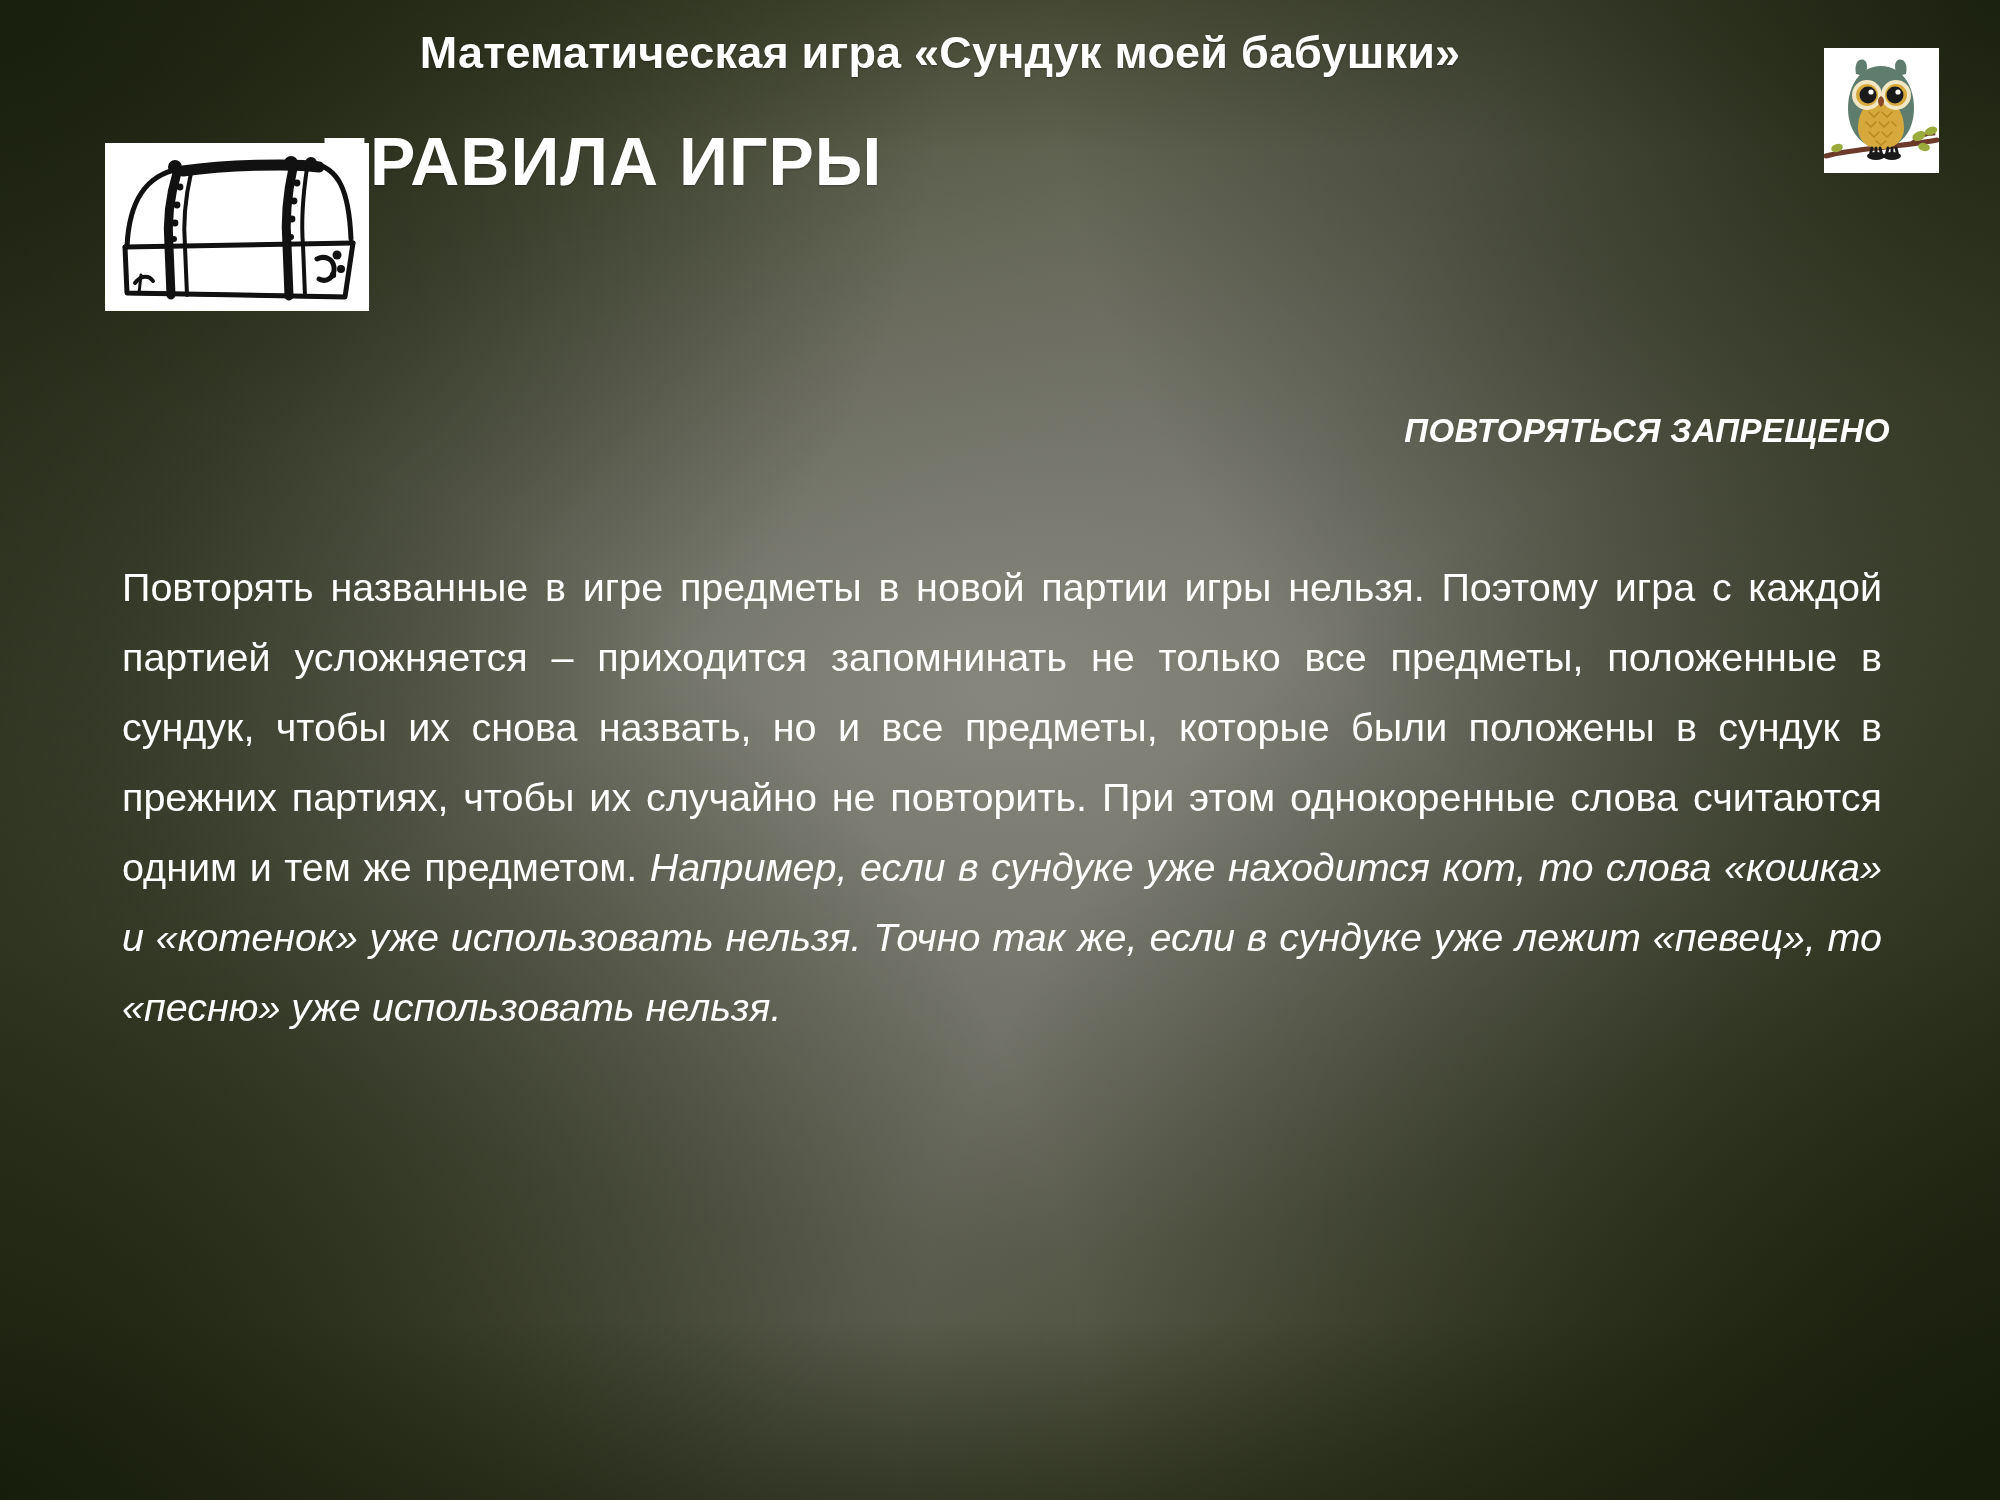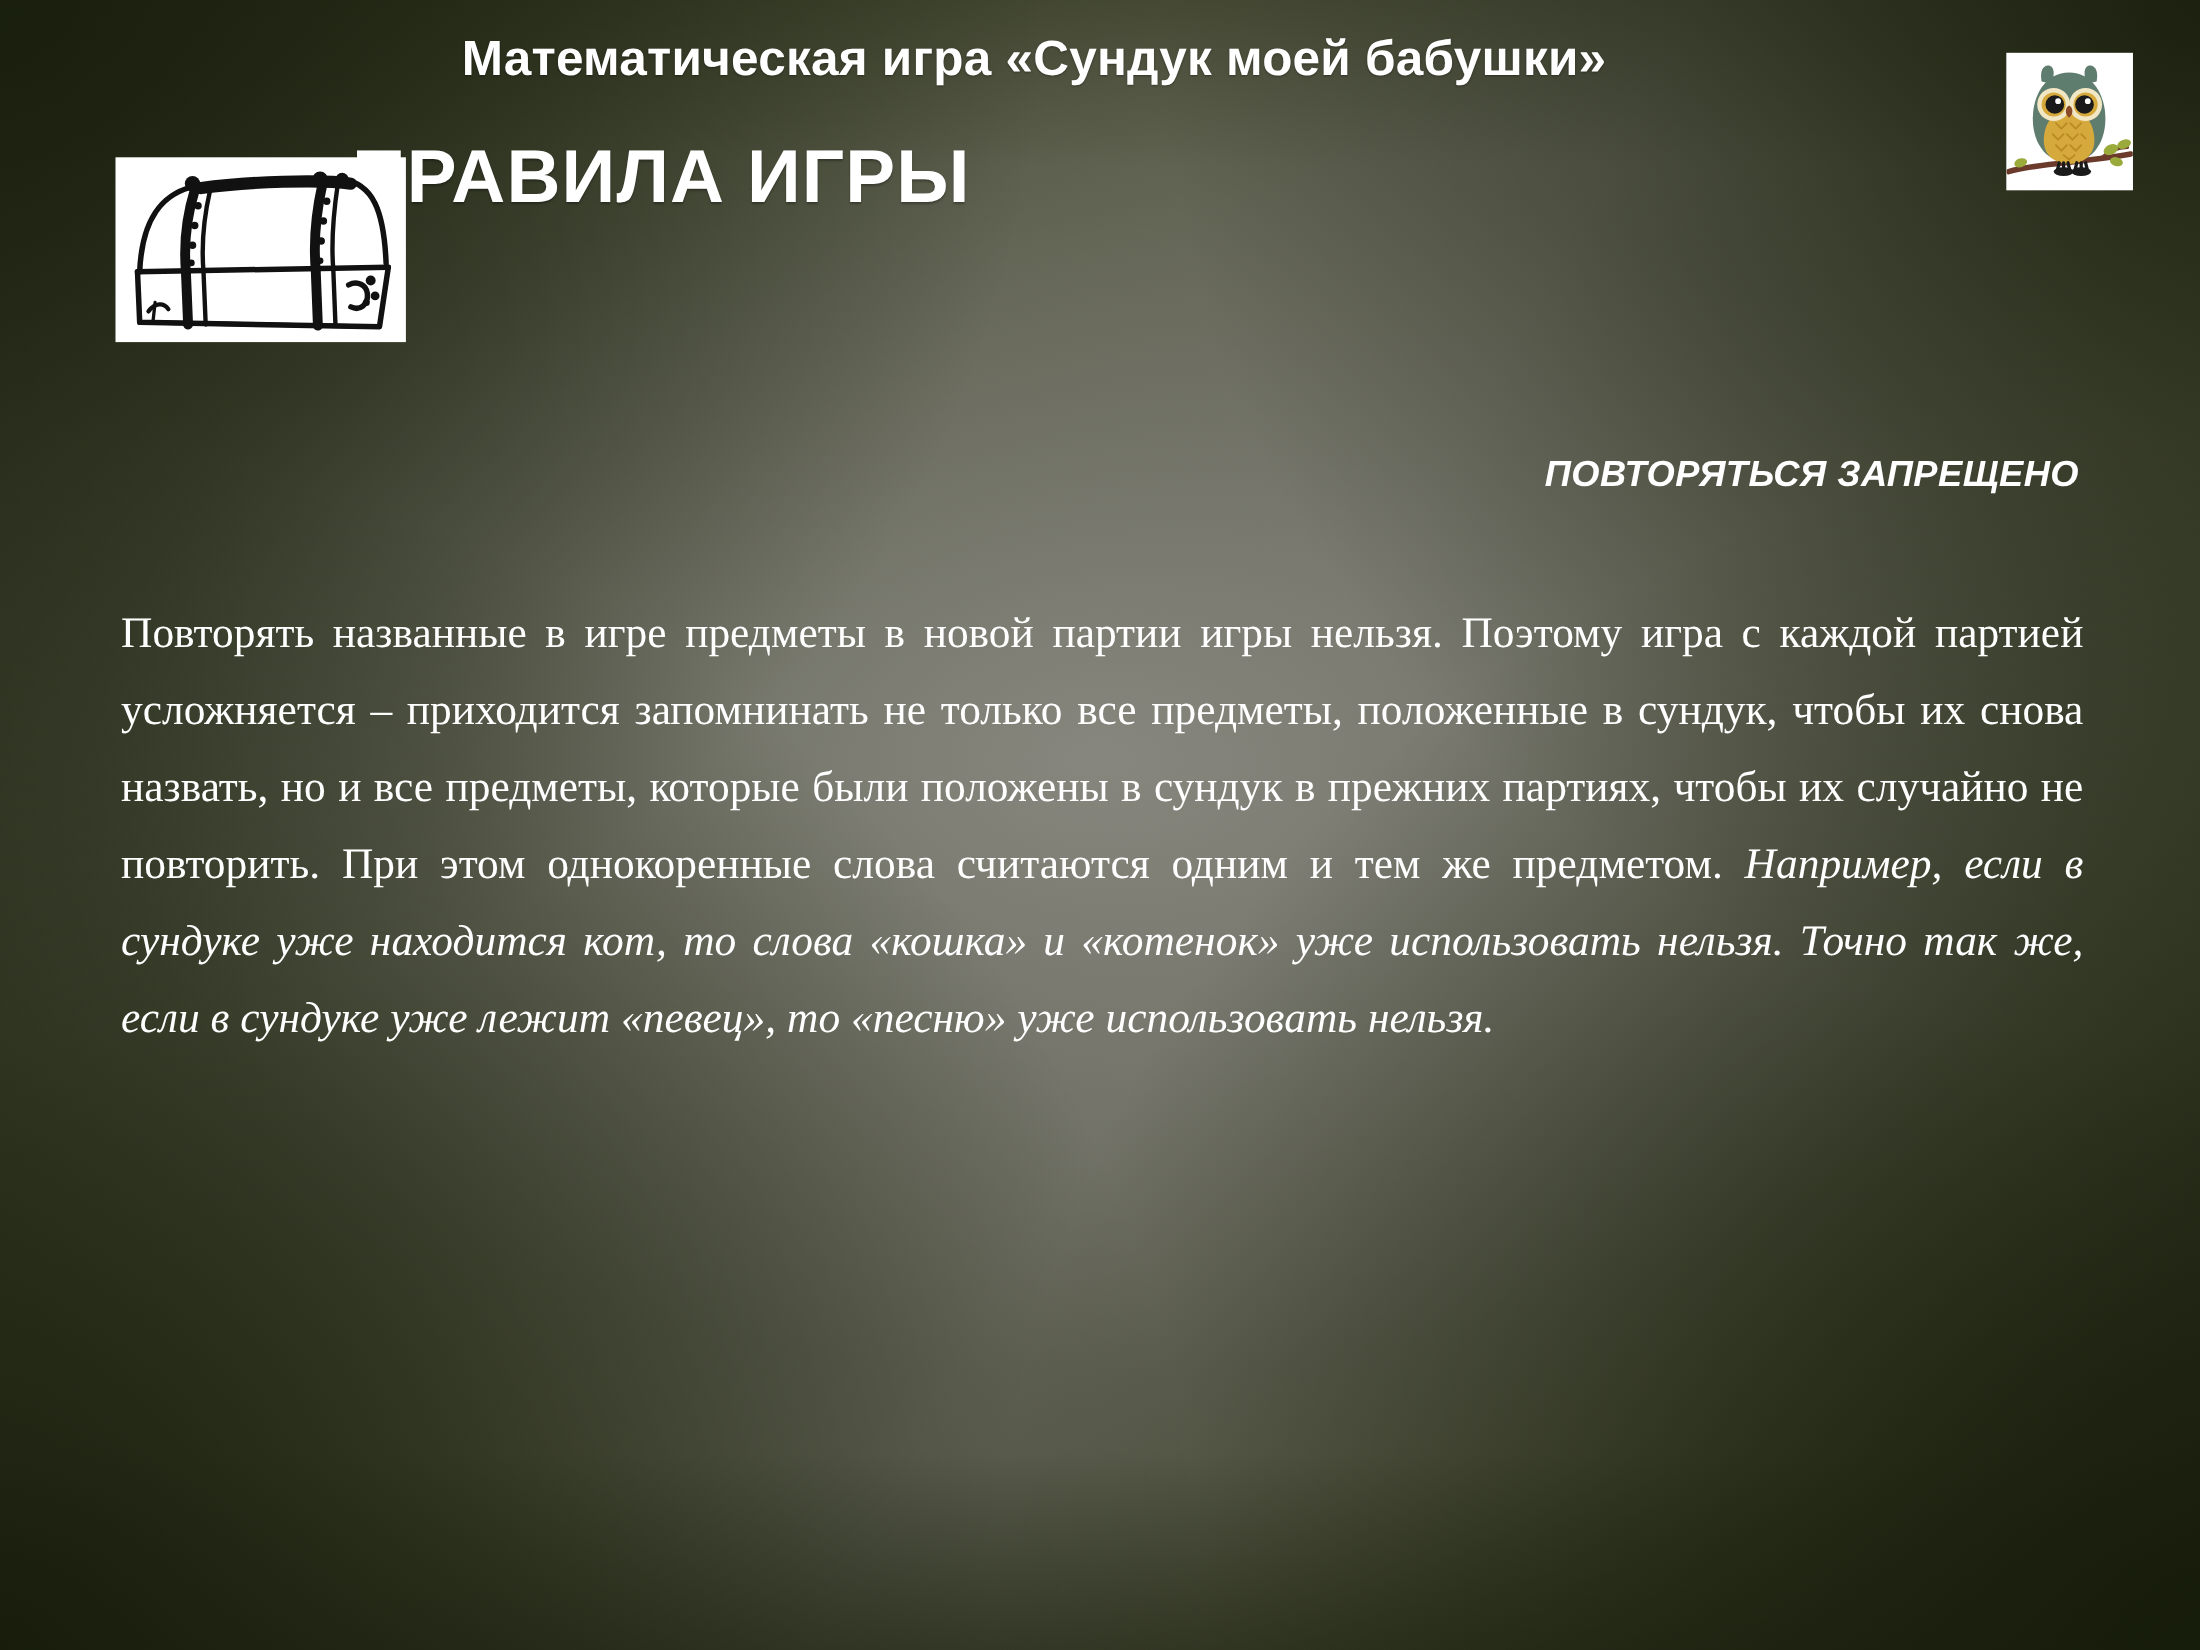--- a/index.html
+++ b/index.html
@@ -125,21 +125,21 @@
     color: #ffffff;
     font-size: 39.5px;
     line-height: 70px;
     text-align: justify;
     text-justify: inter-word;
     z-index: 3;
   }
   #body-text .em {
     font-style: italic;
   }
-  #body-text p { margin: 0; font-family: Liberation Serif, serif; }
+  #body-text p { margin: 12px; }
 </style>
 </head>
 <body>
 
 <div id="slide">
 
   <div id="chest-image">
     <svg viewBox="0 0 264 168" xmlns="http://www.w3.org/2000/svg" aria-hidden="true">
       <g fill="none" stroke="#111111" stroke-linecap="round" stroke-linejoin="round">
 

